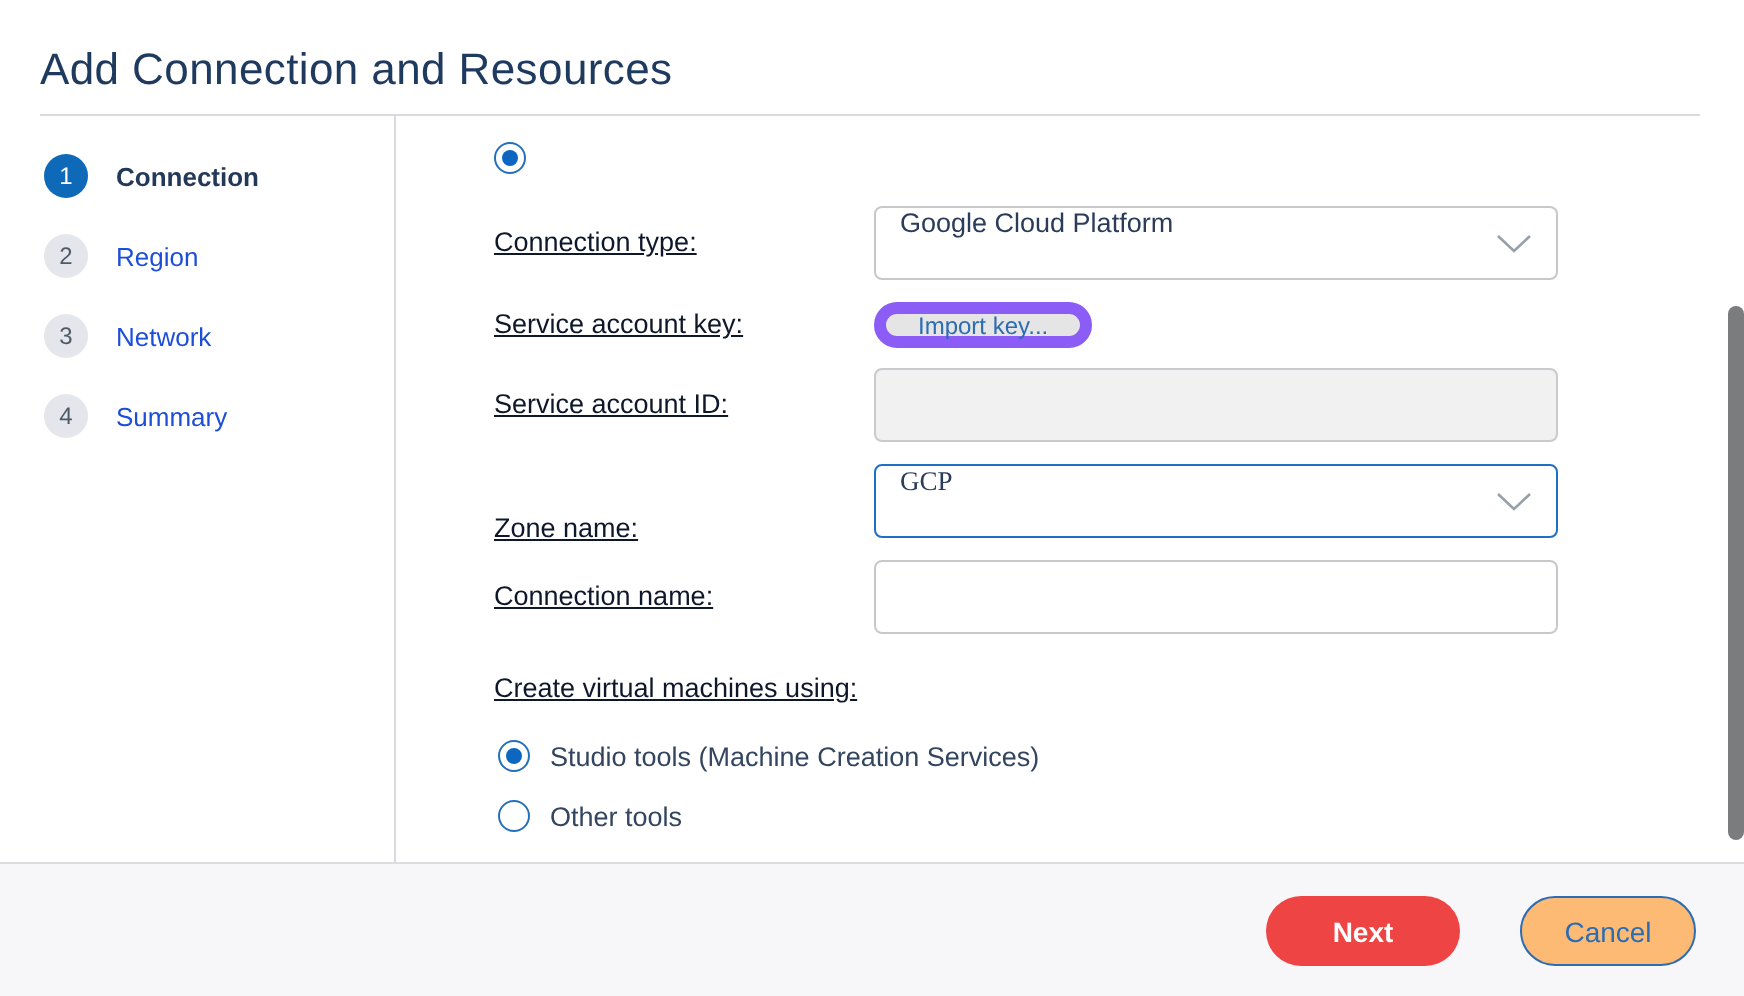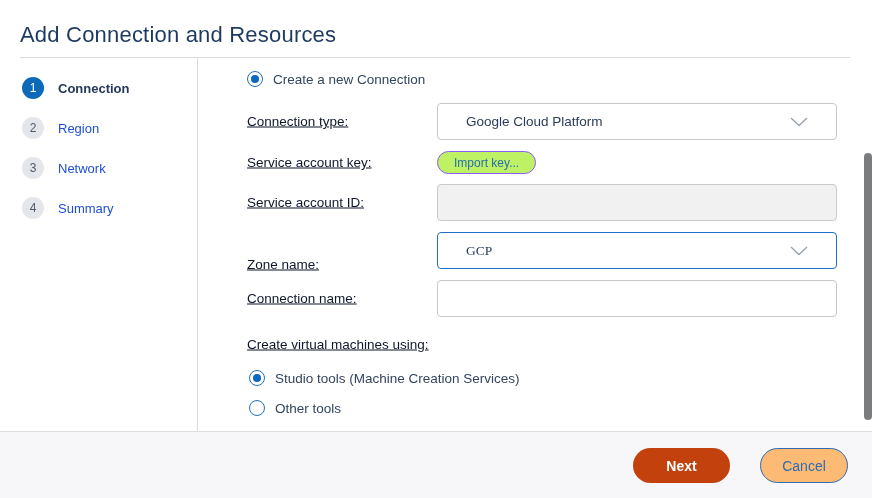--- a/index.html
+++ b/index.html
@@ -33,57 +33,57 @@
   }
   .step.active .step-circle { background: #0e6ab8; color: #ffffff; }
   .step-label { margin-left: 14px; font-size: 13px; color: #1d4ed8; white-space: nowrap; }
   .step.active .step-label { color: #24385a; font-weight: 700; }
   
   .content-label {
     position: absolute; left: 247px; font-size: 13.5px; color: #0f172a;
     transform: translateY(-50%); white-space: nowrap; text-decoration: underline;
   }
   .field-box {
-    position: absolute; left: 437px; width: 400px; height: 37px;
+    position: absolute; left: 437px; width: 342px; height: 37px;
     border: 1px solid #c6c8cc; border-radius: 4px; background: #ffffff;
-    display: flex; align-items: center; padding: 0 28px;
+    display: flex; padding: 0 12px;
     font-size: 13.5px; color: #2a3c59;
   }
   .field-box.disabled { background: #f1f1f2; border-color: #c9cacd; }
   .field-box.focused { border: 1.5px solid #1f6fc4; font-family: Liberation Serif, serif; }
   .field-box .chevron { margin-left: auto; display: flex; align-items: center; }
   .field-input {
     border: none; outline: none; background: transparent; flex: 1;
     font-family: "Liberation Sans", sans-serif; font-size: 13.5px; color: #2a3c59;
     min-width: 0;
   }
   .pill-btn-small {
     position: absolute; left: 437px; height: 23px; padding: 0 16px;
-    border: 1px solid #8b5cf6; border-radius: 12px; background: #bef264;
+    border: 6px solid #8b5cf6; border-radius: 12px; background: #e5e5e5;
     color: #2b6cb3; font-size: 12px; font-family: "Liberation Sans", sans-serif;
     display: flex; align-items: center; cursor: pointer; white-space: nowrap;
   }
   
   .radio-row { position: absolute; display: flex; align-items: center; cursor: pointer; }
   .radio-circle {
     width: 16px; height: 16px; border-radius: 50%;
     border: 1.5px solid #2470bb; background: #ffffff;
     display: flex; align-items: center; justify-content: center; flex: 0 0 auto;
   }
   .radio-dot { width: 8px; height: 8px; border-radius: 50%; background: #0d66bf; display: none; }
   .radio-row.selected .radio-dot { display: block; }
   .radio-label { margin-left: 10px; font-size: 13.5px; color: #33455f; white-space: nowrap; }
   
   .footer {
     position: absolute; left: 0; top: 431px; width: 872px; height: 67px;
     background: #f7f7f9; border-top: 1px solid #dcdde1;
   }
   .next-button {
     position: absolute; left: 633px; top: 16px; width: 97px; height: 35px;
-    border: none; border-radius: 17.5px; background: #c2410c; color: #ffffff;
+    border: none; border-radius: 17.5px; background: #ef4444; color: #ffffff;
     font-size: 14px; font-weight: 700; font-family: "Liberation Sans", sans-serif;
     cursor: pointer;
   }
   .cancel-button {
     position: absolute; left: 760px; top: 16px; width: 88px; height: 35px;
     border: 1px solid #2b6cb3; border-radius: 17.5px; background: #fdba74;
     color: #2b6cb3; font-size: 14px; font-family: "Liberation Sans", sans-serif;
     cursor: pointer;
   }
   .scrollbar-thumb {
@@ -112,21 +112,20 @@
 </div>
 <div class="step" style="top:197px">
   <span class="step-circle">4</span>
   <span class="step-label">Summary</span>
 </div>
 
 <div class="radio-row selected" style="left:247px; top:71px; height:16px">
   <span class="radio-circle">
       <span class="radio-dot"></span>
     </span>
-  <span class="radio-label">Create a new Connection</span>
 </div>
 
 <label class="content-label" style="top:121px">Connection type:</label>
 <div class="field-box" style="top:103px">
   <span>Google Cloud Platform</span>
   <span class="chevron">
     <svg width="18" height="10" viewBox="0 0 18 10">
         <polyline points="1,1 9,8.5 17,1" fill="none" stroke="#98a0aa" stroke-width="1.3"></polyline>
       </svg>
   </span>

